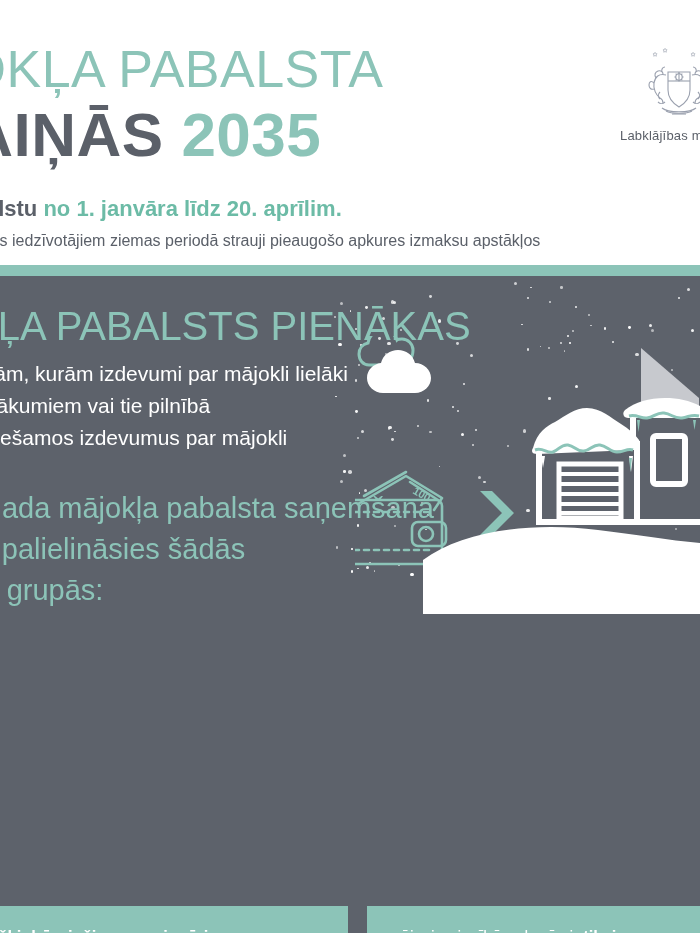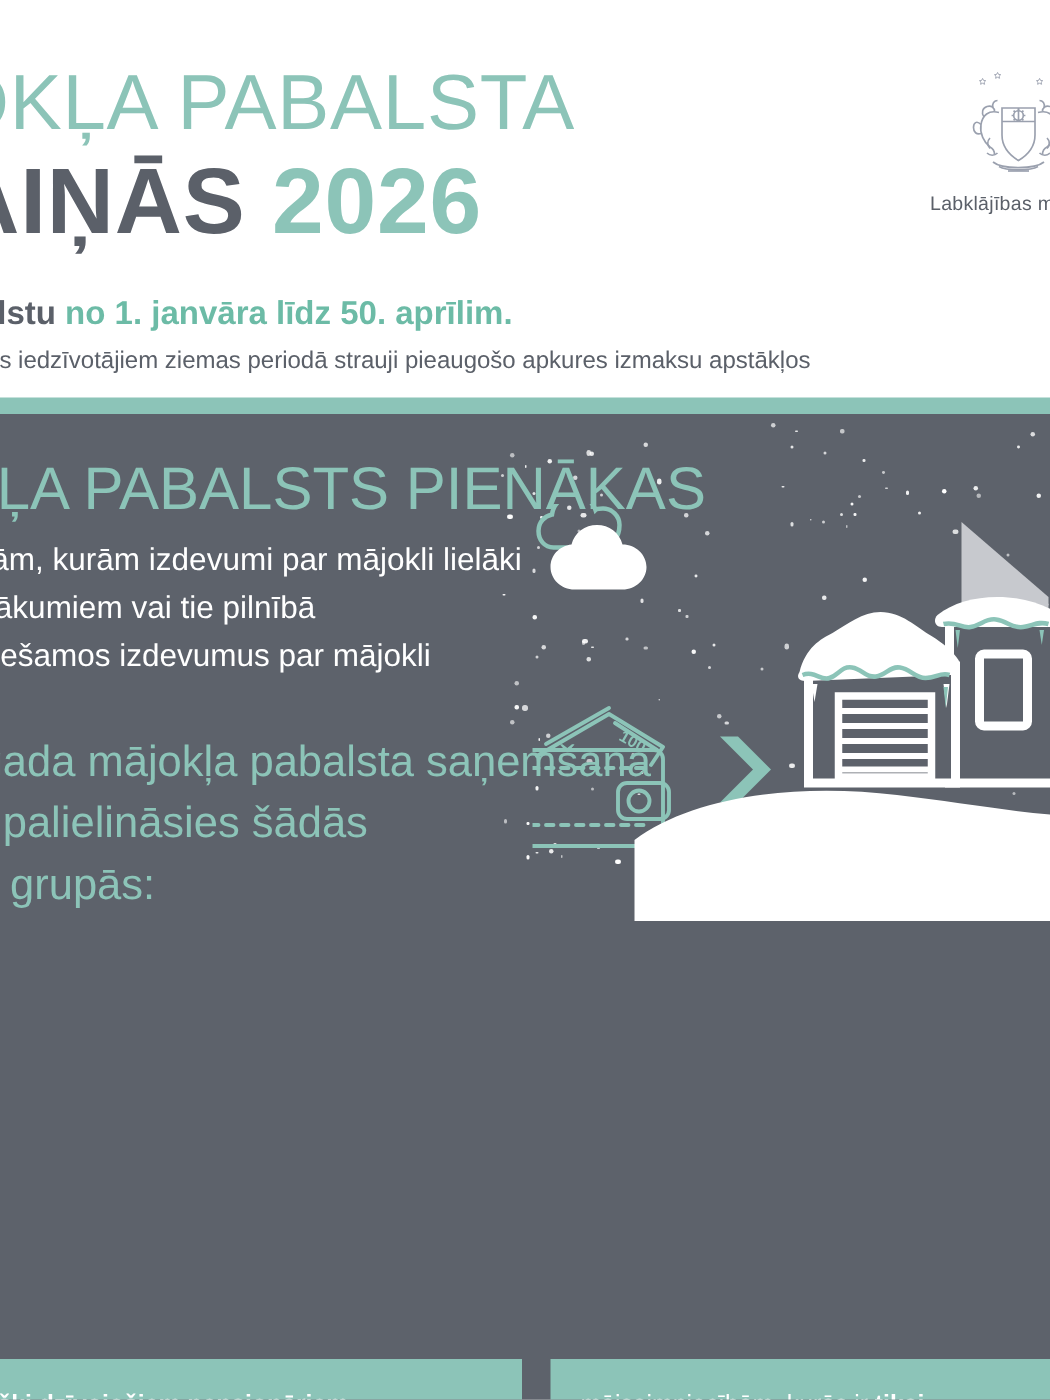--- a/index.html
+++ b/index.html
@@ -95,27 +95,27 @@
 </style>
 </head>
 <body>
 
 <div id="header">
 
   <div id="title-block">
     <div class="title-line1">MĀJOKĻA PABALSTA</div>
     <div class="title-line2">
       <span>IZMAIŅĀS</span>
-      <span class="title-year">2026</span>
+      <span class="title-year">2035</span>
     </div>
   </div>
 
   <div class="subtitle">
     <span class="gray">Mājokļa pabalstu</span>
-    <span>no 1. janvāra līdz 50. aprīlim.</span>
+    <span>no 1. janvāra līdz 20. aprīlim.</span>
   </div>
 
   <div class="lead">Izmaiņas tiek veiktas iedzīvotājiem ziemas periodā strauji pieaugošo apkures izmaksu apstākļos</div>
 
   <div id="logo">
     <span>
       <svg width="74" height="80" viewBox="0 0 74 80" aria-hidden="true">
         <g fill="none" stroke="#9aa0ae" stroke-width="1.1">
 
           <path d="M26 30 h22 v18 c0 9 -6 14 -11 17 c-5 -3 -11 -8 -11 -17 z"></path>

